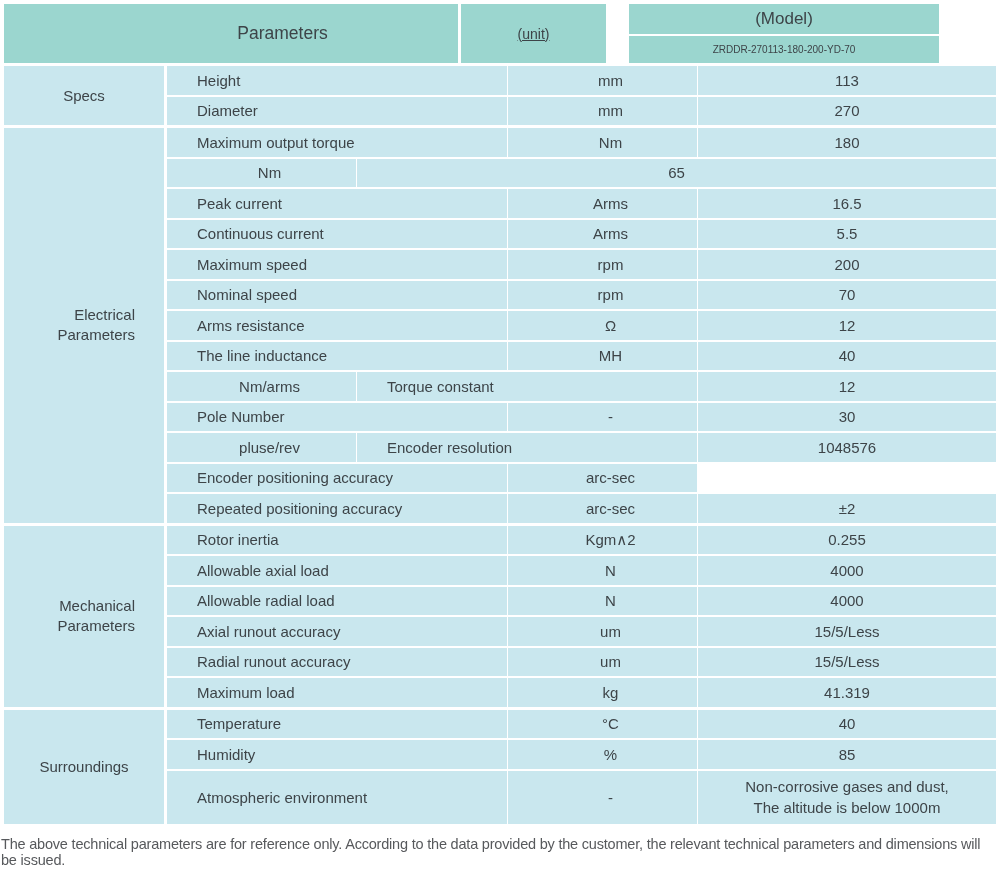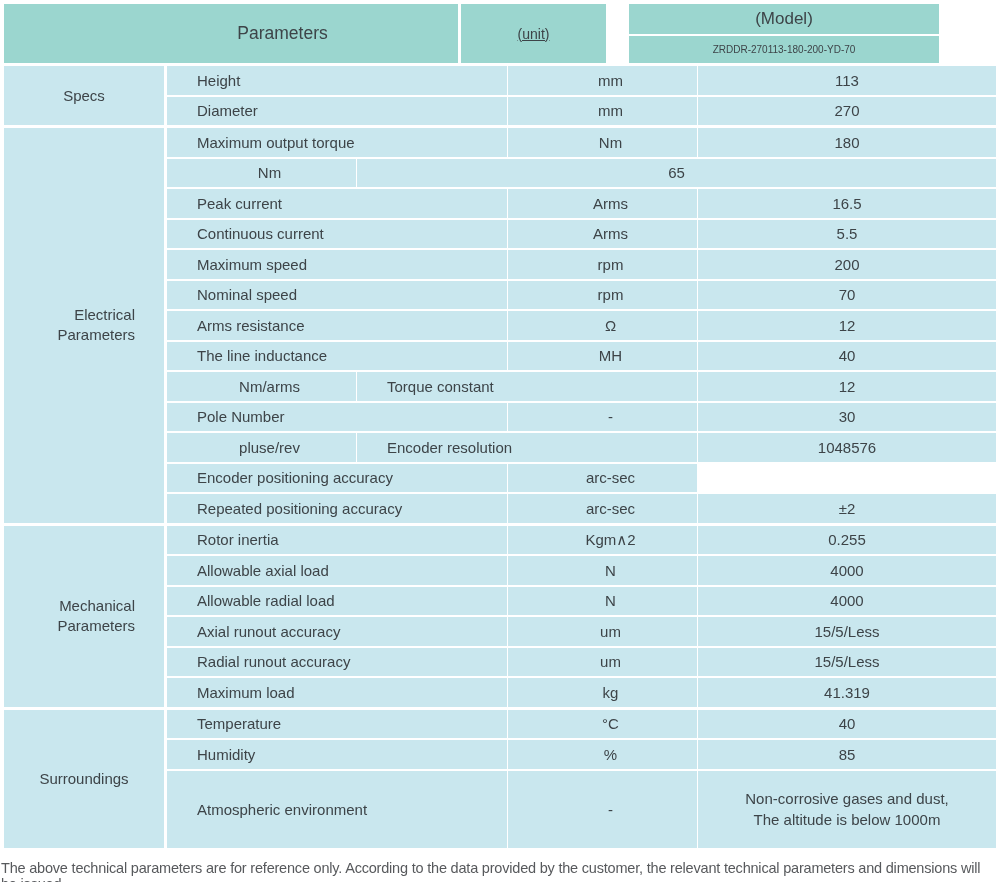--- a/index.html
+++ b/index.html
@@ -41,21 +41,21 @@
   
   .section { display: flex; gap: 3px; margin-bottom: 3px; }
   .label-cell {
     width: 160px; background: var(--blue); color: var(--text);
     display: flex; align-items: center; justify-content: center;
     font-size: 15px; text-align: right; flex: none;
   }
   .label-text { max-width: 102px; line-height: 1.32; }
   .rows { flex: 1; display: flex; flex-direction: column; gap: 2px; }
   .row { display: flex; gap: 1px; height: 28.5px; flex: none; border-radius: 10px; }
-  .row.tall { height: 77px; }
+  .row.tall { height: 53px; }
   .cell {
     background: var(--blue); color: var(--text);
     display: flex; align-items: center; font-size: 15px;
   }
   .cell.param { width: 340px; box-sizing: border-box; padding-left: 30px; flex: none; }
   .cell.unit  { width: 173px; justify-content: center; flex: none; padding-left: 16px; }
   .cell.value {
     flex: 1; justify-content: center; text-align: center;
     white-space: pre-line; line-height: 1.4;
   }

